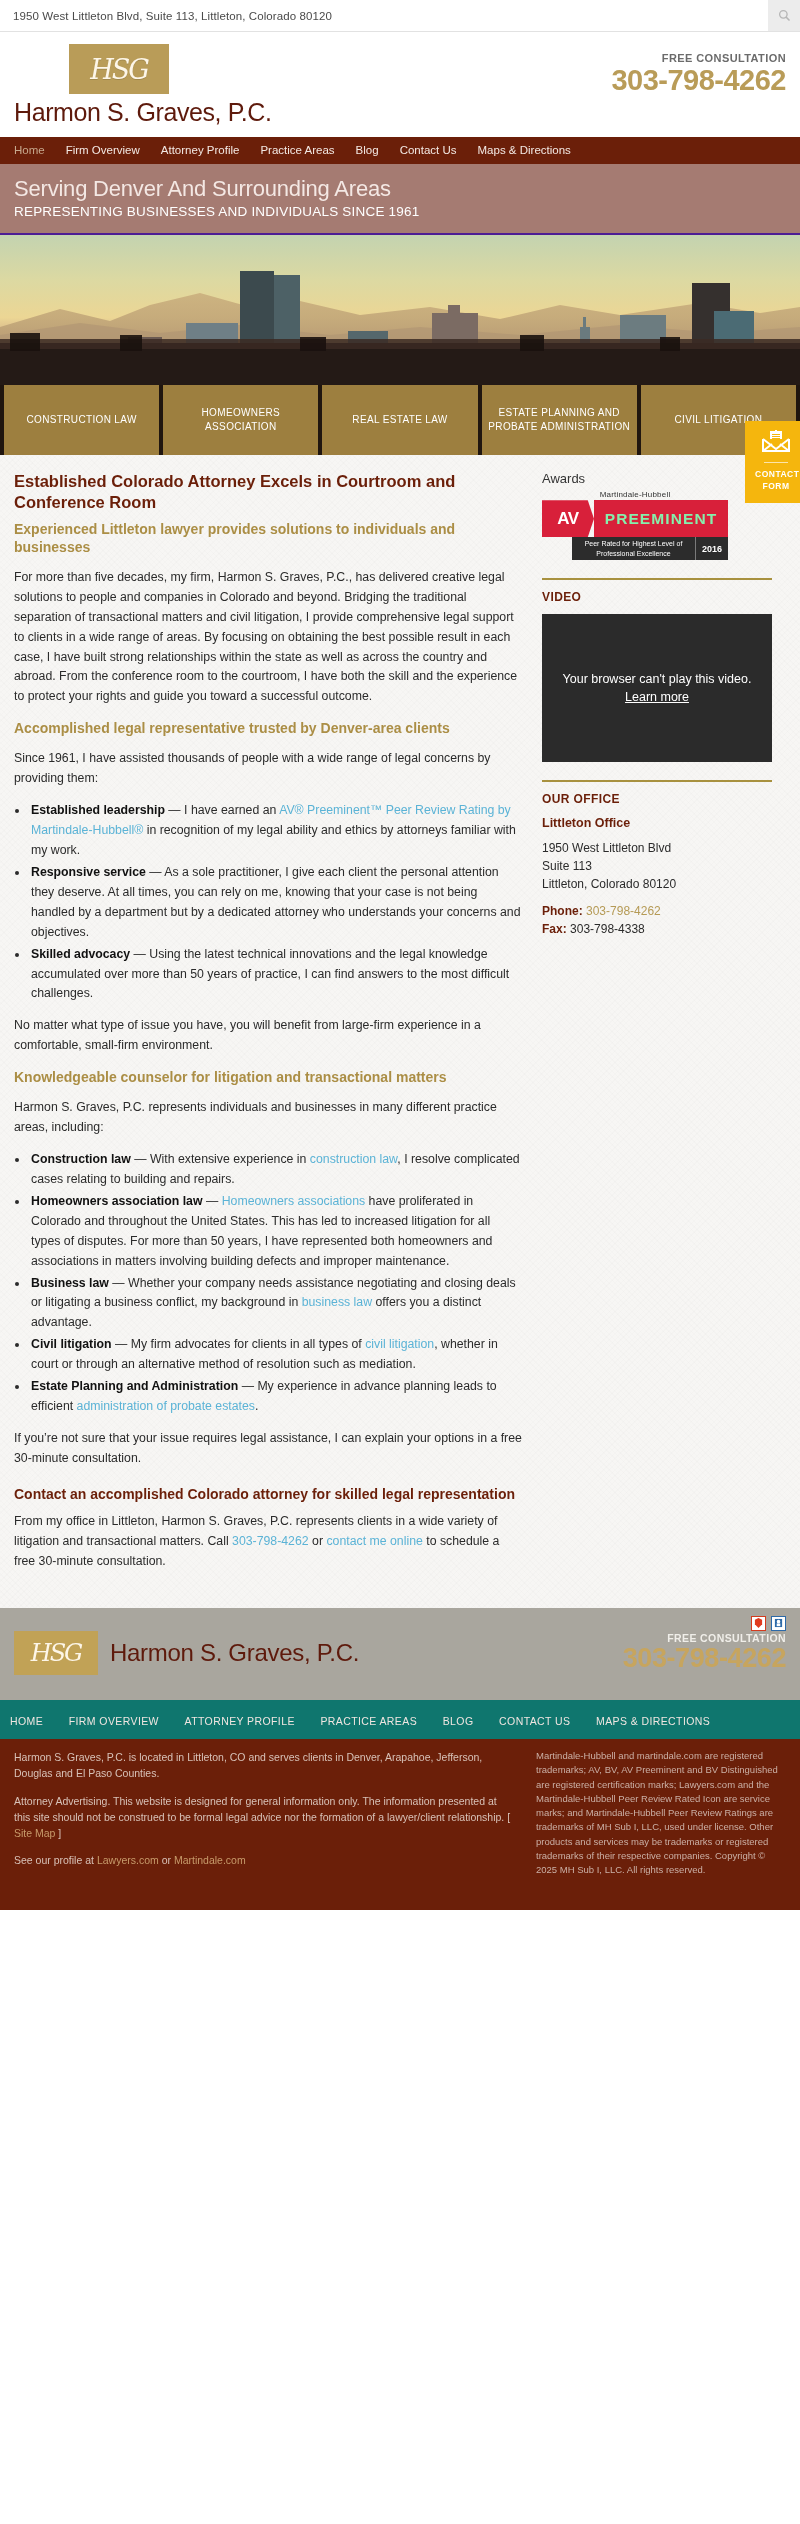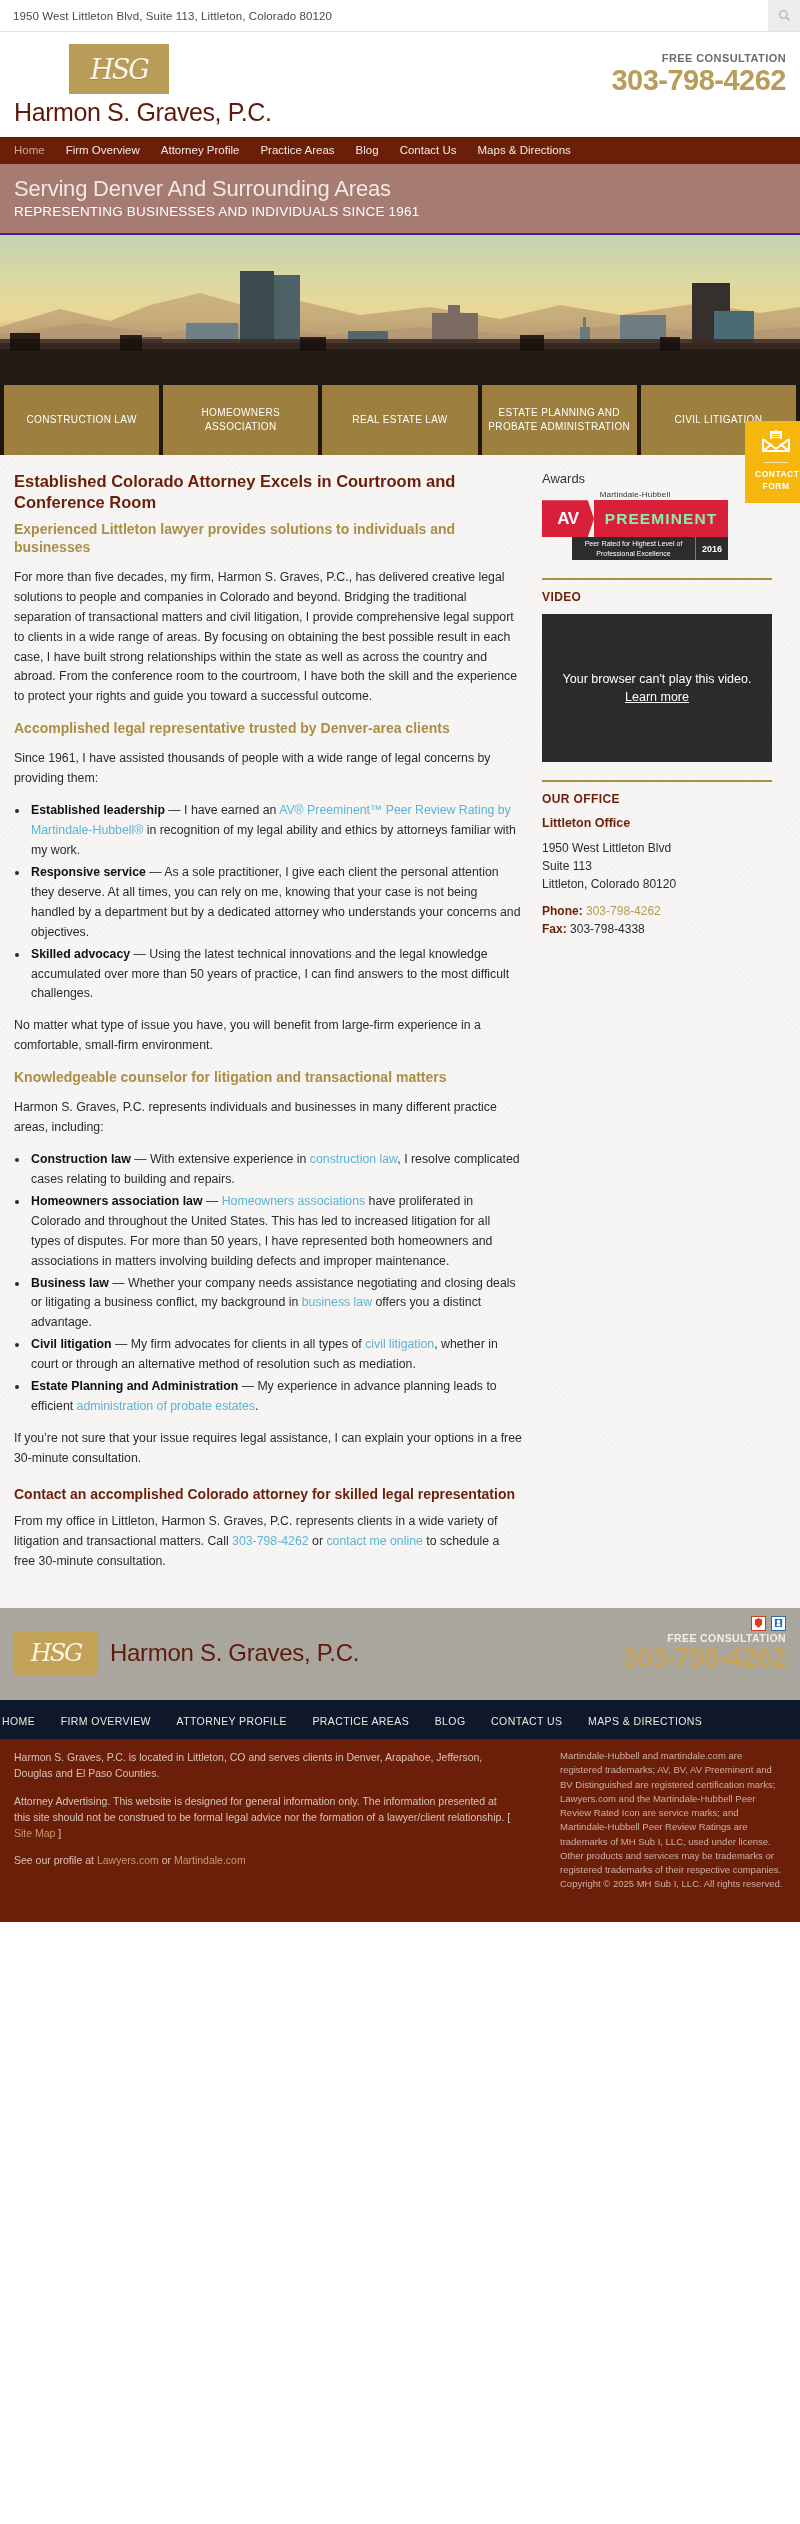--- a/index.html
+++ b/index.html
@@ -316,40 +316,40 @@
   }
   .social .sbtn {
     width: 15px; height: 15px; background: #fff;
     display: flex; align-items: center; justify-content: center;
     cursor: pointer;
   }
   .s-red { border: 1px solid #d43b1e; }
   .s-blue { border: 1px solid #2d6aa8; }
 
   .footer-nav {
-    background: #0f172a;
-    padding: 12px 14px 8px 2px;
+    background: #0f766e;
+    padding: 12px 14px 8px 10px;
   }
   .footer-nav a {
     color: #f0e6e1; font-size: 10.5px; text-decoration: none;
     margin-right: 22px; letter-spacing: .4px; white-space: nowrap;
     line-height: 1.85;
   }
   .footer-legal {
     background: #6b1f09;
     padding: 10px 14px 30px 14px;
     display: flex;
     gap: 22px;
   }
   .fl-left { width: 500px; }
   .fl-left p {
     color: #d8c2b8; font-size: 10.5px; line-height: 1.55; margin-bottom: 11px;
   }
   .fl-left a { color: #c79b6b; text-decoration: none; }
-  .fl-right { flex: 1; margin-left: 24px; }
+  .fl-right { flex: 1; }
   .fl-right p { color: #cbb0a6; font-size: 9.5px; line-height: 1.5; }
 </style>
 </head>
 <body>
 
 <div class="topbar">
   <div class="addr">1950 West Littleton Blvd, Suite 113, Littleton, Colorado 80120</div>
   <div class="search-btn">
     <svg width="13" height="13" viewBox="0 0 16 16">
       <circle cx="6.6" cy="6.6" r="4.6" fill="none" stroke="#b6b6b6" stroke-width="1.6"></circle>

